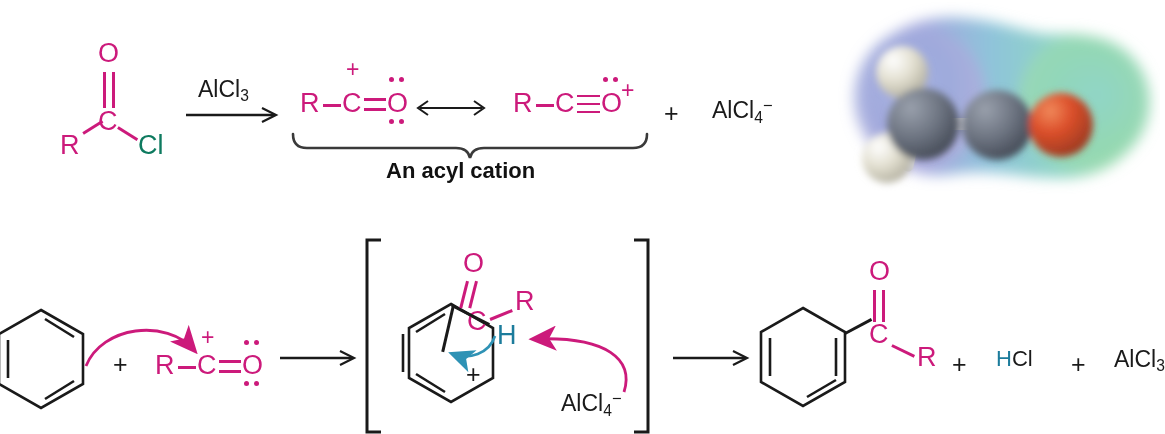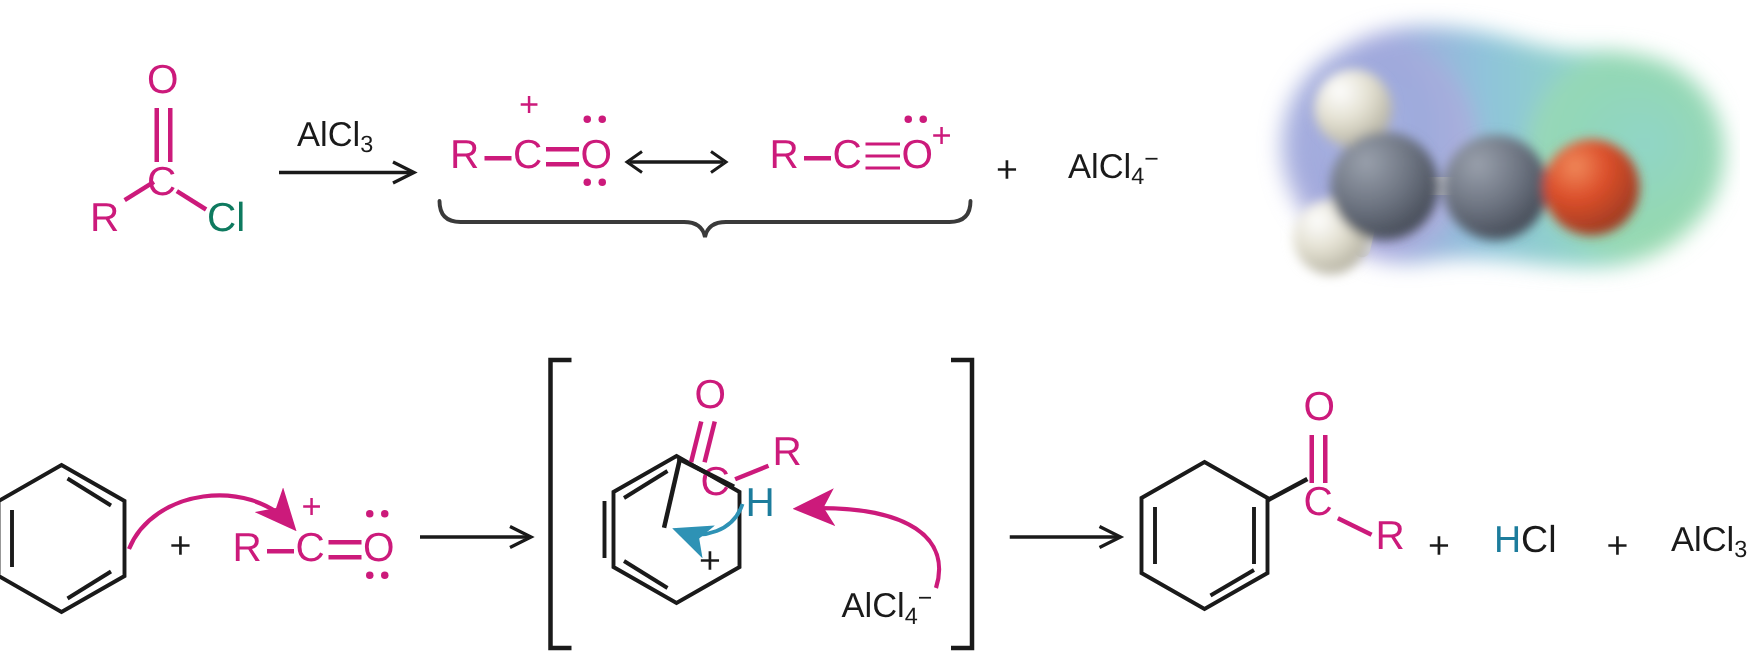--- a/index.html
+++ b/index.html
@@ -157,20 +157,21 @@
     <div class="lp" style="left:90px; top:5px;">
         <i></i>
         <i></i>
       </div>
     <span class="charge-plus abs" style="left:108px; top:7px;">+</span>
   </div>
 
   <svg class="abs" width="360" height="28" style="left:290px; top:132px;">
     <path d="M3,2 Q3,16 17,16 L166,16 Q178,16 180,26 Q182,16 194,16 L343,16 Q357,16 357,2" fill="none" stroke="#3A3A3A" stroke-width="2.6" stroke-linecap="round"></path>
   </svg>
+  <span class="caption abs" style="left:386px; top:158px;">An acyl cation</span>
 
   <span class="plus-sign abs" style="left:664px; top:99px;">+</span>
   <span class="formula abs" style="left:712px; top:98px;">
     <span>AlCl</span><sub>4</sub><sup>−</sup>
   </span>
 
   <div class="epm" style="left:812px; top:2px; width:348px; height:210px;">
     <svg width="348" height="210" viewBox="0 0 348 210">
       <defs>
         <radialGradient id="lobeL" cx="38%" cy="40%" r="72%">
@@ -362,21 +363,21 @@
     <div class="bond bond-mag" style="left:27px; top:32px; width:2.6px; height:32px;"></div>
     <span class="atom atom-mag abs" style="left:14px; top:63px;">C</span>
     <div class="bond bond-mag" style="left:37px; top:86px; width:25px; height:2.6px; transform:rotate(26deg); transform-origin:left center;"></div>
     <span class="atom atom-mag abs" style="left:62px; top:86px;">R</span>
   </div>
 
   <div class="bond abs" style="left:845px; top:332px; width:30px; height:2.6px; background:#1A1A1A; transform:rotate(-28deg); transform-origin:left center;"></div>
 
   <span class="plus-sign abs" style="left:952px; top:350px;">+</span>
 
-  <span class="formula abs" style="left:996px; top:348px; font-size:25px;">
+  <span class="formula abs" style="left:996px; top:348px; font-size:22px;">
     <span class="atom-tel">H</span><span>Cl</span>
   </span>
 
   <span class="plus-sign abs" style="left:1071px; top:350px;">+</span>
 
   <span class="formula abs" style="left:1114px; top:348px;">
     <span>AlCl</span><sub>3</sub>
   </span>
 
 </div>

